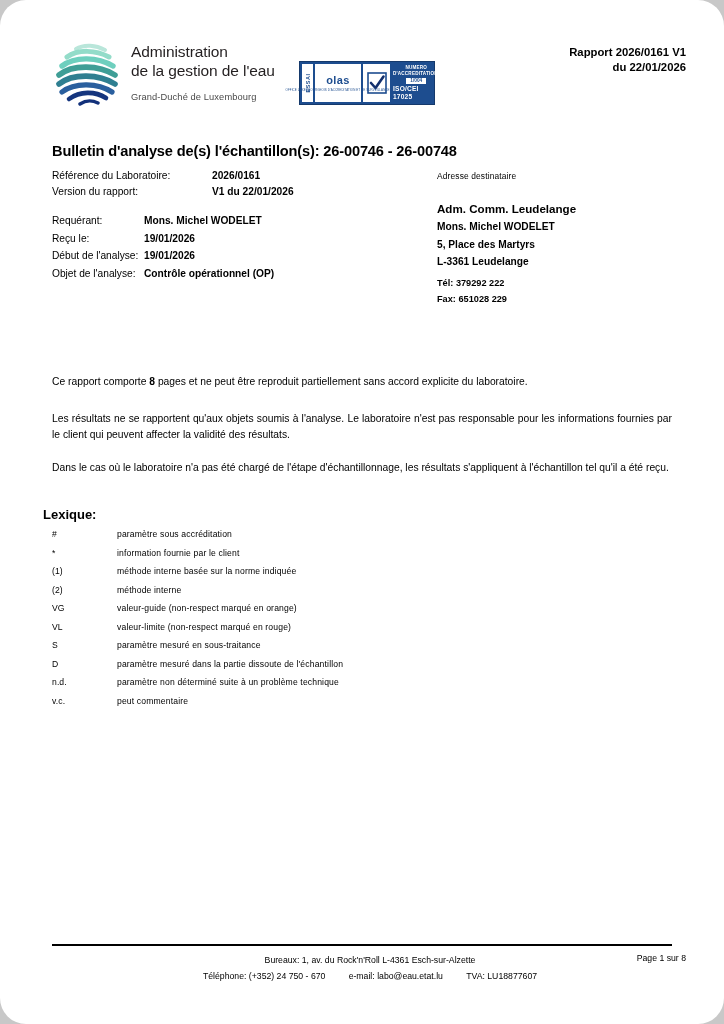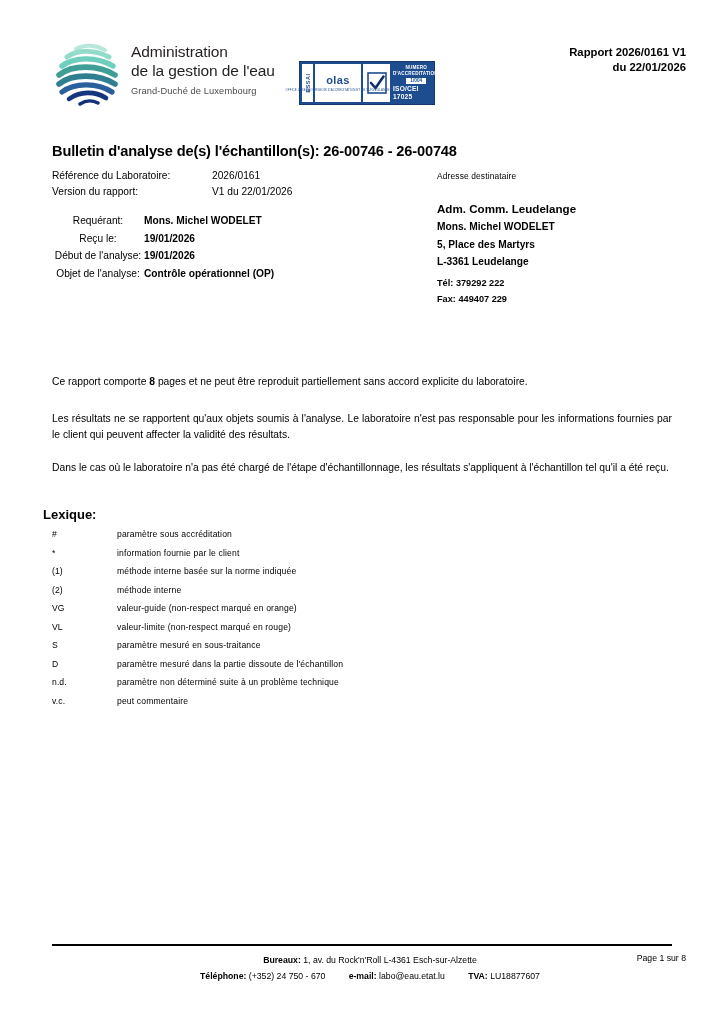--- a/index.html
+++ b/index.html
@@ -10,20 +10,21 @@
   body {
     font-family: "Liberation Sans", sans-serif;
   }
   .page {
     position: relative;
     width: 724px;
     height: 1024px;
     background: #ffffff;
     overflow: hidden;
     box-sizing: border-box;
+    border-radius: 26px;
   }
 
   
   .header {
     position: absolute;
     left: 0; top: 0;
     width: 724px;
     height: 125px;
   }
   .logo-block {
@@ -45,21 +46,21 @@
   .logo-line1, .logo-line2 {
     font-size: 15.5px;
     color: #231f20;
     line-height: 19px;
     letter-spacing: -0.1px;
   }
   .logo-sub {
     font-size: 9.3px;
     color: #4a4a4a;
     line-height: 13px;
-    margin-top: 5px;
+    margin-top: 11px;
     letter-spacing: 0.1px;
   }
 
   
   .olas-badge {
     position: absolute;
     left: 299px;
     top: 61px;
     width: 136px;
     height: 44px;
@@ -183,33 +184,33 @@
   .ref-block {
     position: absolute;
     left: 52px;
     top: 168px;
     font-size: 10.2px;
     color: #000;
     line-height: 15.5px;
   }
   .ref-row { display: flex; }
   .ref-label { width: 160px; flex: 0 0 160px; }
-  .ref-value { font-weight: normal; }
+  .ref-value { font-weight: bold; }
 
   
   .req-block {
     position: absolute;
     left: 52px;
     top: 212px;
     font-size: 10.2px;
     color: #000;
     line-height: 17.5px;
   }
   .req-row { display: flex; }
-  .req-label { width: 92px; flex: 0 0 92px; text-align: center; }
+  .req-label { width: 92px; flex: 0 0 92px; }
   .req-value { font-weight: bold; }
 
   
   .addr-title {
     position: absolute;
     left: 437px;
     top: 171px;
     font-size: 8.4px;
     color: #000;
     letter-spacing: 0.15px;
@@ -296,21 +297,21 @@
   .footer-center {
     position: absolute;
     left: 52px;
     top: 952px;
     width: 620px;
     text-align: center;
     font-size: 8.7px;
     color: #000;
     line-height: 16px;
   }
-  .footer-center b { font-weight: bold; padding-left: 16px; }
+  .footer-center b { font-weight: normal; padding-left: 16px; }
   .footer-page {
     position: absolute;
     right: 38px;
     top: 953px;
     font-size: 8.7px;
     color: #000;
     margin-left: 32px;
   }
 </style>
 </head>
@@ -401,21 +402,21 @@
 
   <div class="addr-title">Adresse destinataire</div>
   <div class="addr-block">
     <div class="addr-name">Adm. Comm. Leudelange</div>
     <div>Mons. Michel WODELET</div>
     <div>5, Place des Martyrs</div>
     <div>L-3361 Leudelange</div>
   </div>
   <div class="addr-contact">
     <div>Tél: 379292 222</div>
-    <div>Fax: 449407 229</div>
+    <div>Fax: 651028 229</div>
   </div>
 
   <div class="para p1"><span>Ce rapport comporte </span><b>8</b><span> pages et ne peut être reproduit partiellement sans accord explicite du laboratoire.</span></div>
 
   <div class="para p3 justify">Dans le cas où le laboratoire n'a pas été chargé de l'étape d'échantillonnage, les résultats s'appliquent à l'échantillon tel qu'il a été reçu.</div>
 
   <div class="para p2 justify">Les résultats ne se rapportent qu'aux objets soumis à l'analyse. Le laboratoire n'est pas responsable pour les informations fournies par le client qui peuvent affecter la validité des résultats.</div>
 
   <div class="lexique-head">Lexique:</div>
 

